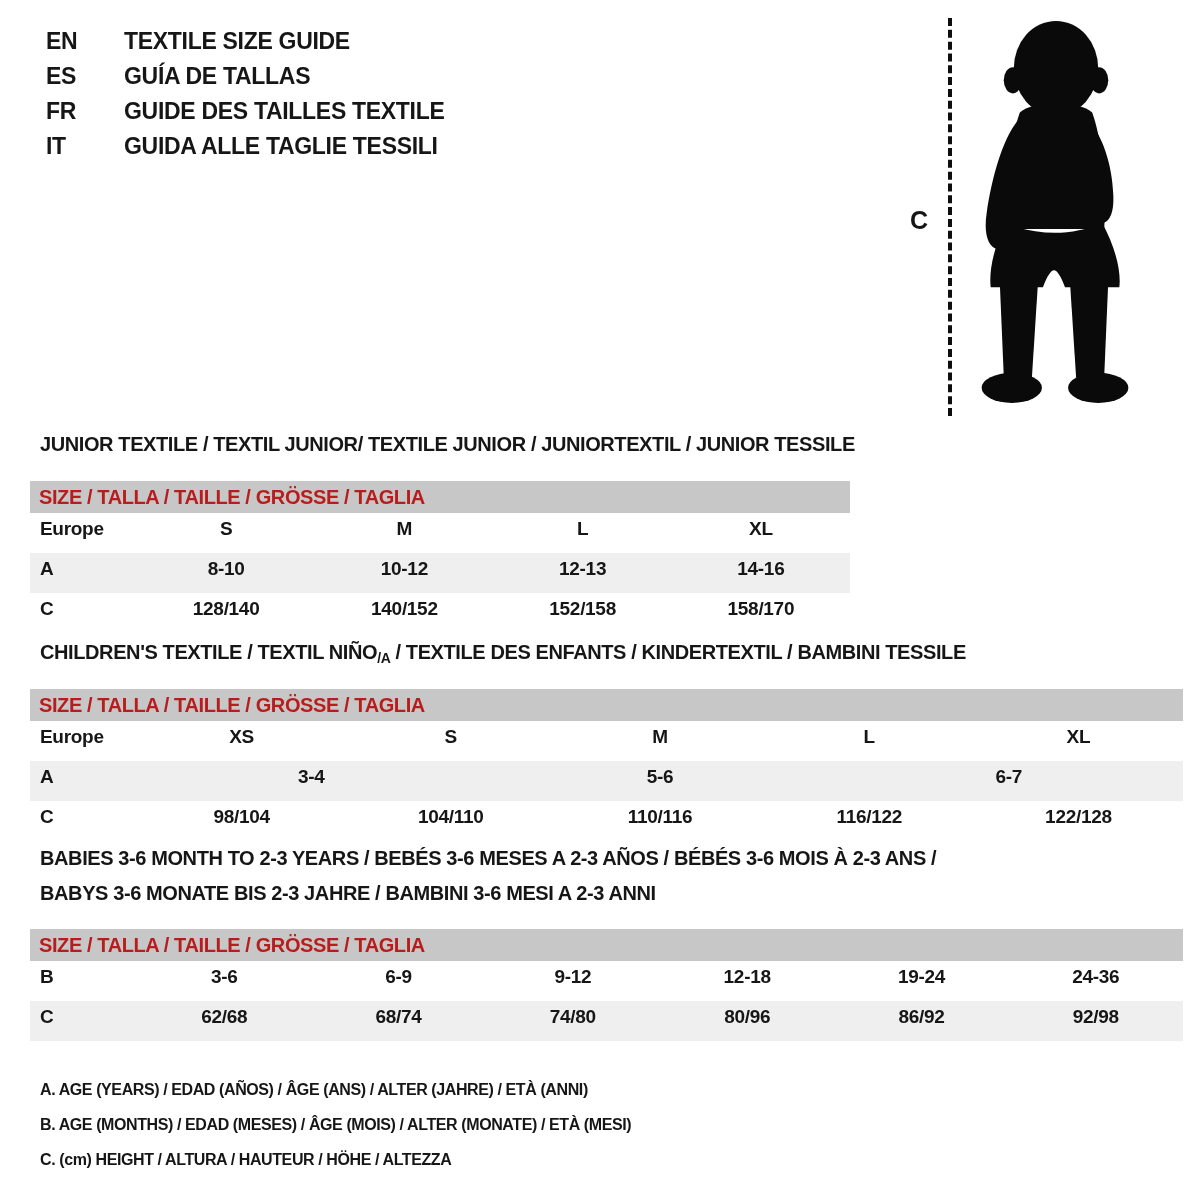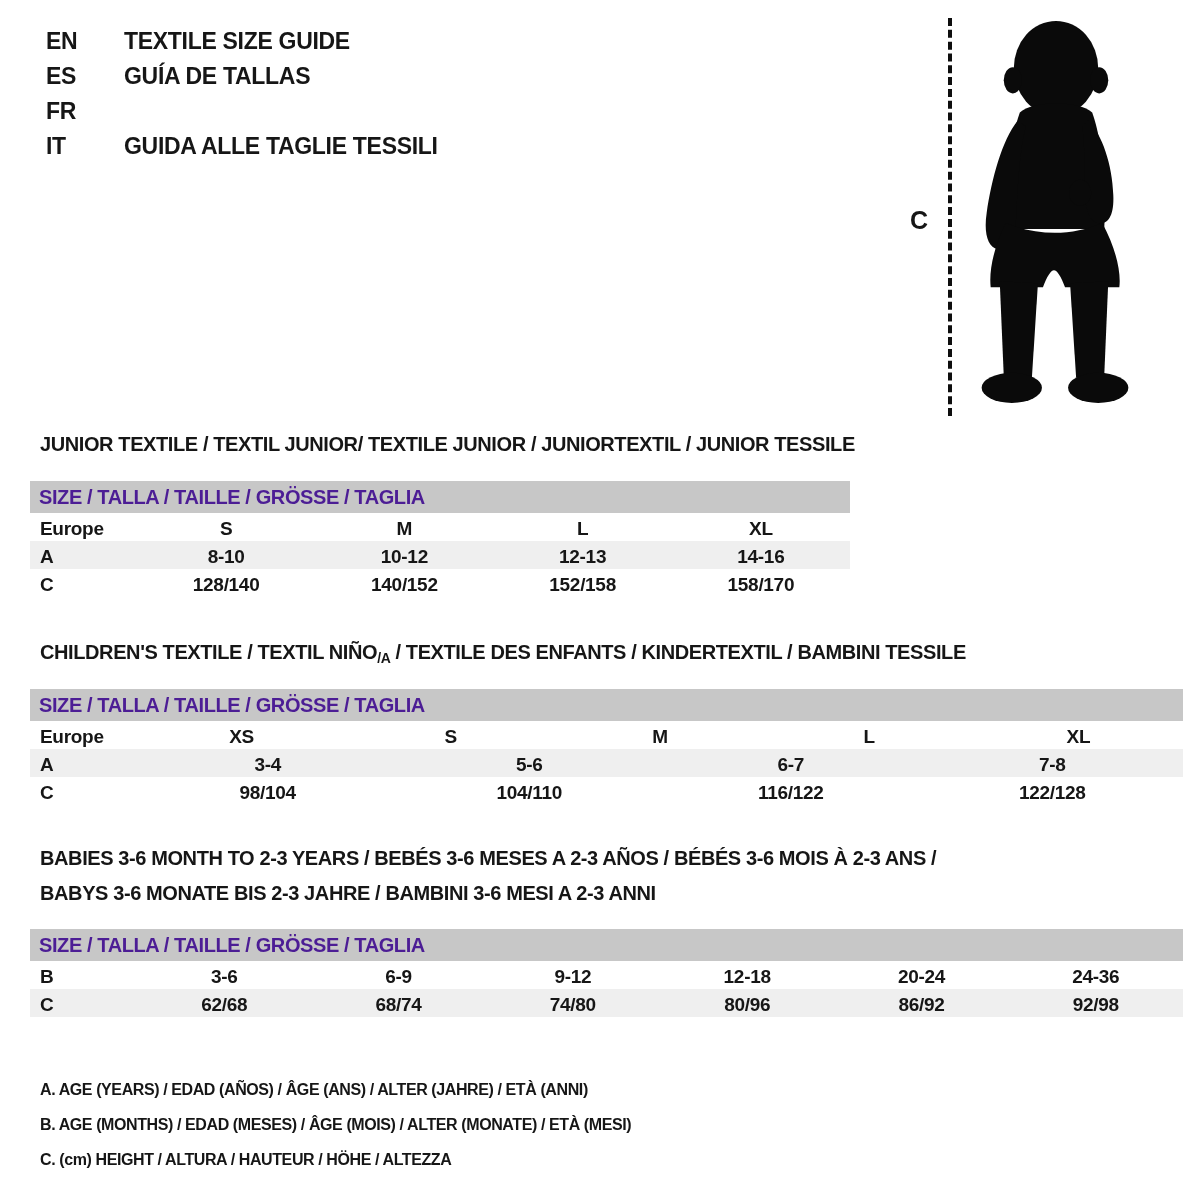--- a/index.html
+++ b/index.html
@@ -37,24 +37,24 @@
     line-height: 24px; white-space: nowrap;
   }
   .sub-a { font-size: 14px; vertical-align: -4px; }
 
   
   .size-table { position: absolute; left: 30px; }
   .size-bar {
     height: 32px; line-height: 32px;
     background: var(--header-bar-bg, #c7c7c7);
     font-size: 20px; font-weight: 700; letter-spacing: -0.4px;
-    padding-left: 9px; color: #4c1d95;
+    padding-left: 9px; color: #b91c1c;
   }
   .trow {
-    display: flex; height: 28px; line-height: 32px;
+    display: flex; height: 40px; line-height: 32px;
     font-size: 19px; font-weight: 700; letter-spacing: -0.3px;
   }
   .trow.shaded { background: var(--shaded-row-bg, #efefef); }
   .trow .lbl { width: 107px; padding-left: 10px; }
   .trow .cell { flex: 1; text-align: center; }
 
   
   .legend { position: absolute; left: 40px; top: 1072px; }
   .legend-line {
     height: 35px; line-height: 35px;
@@ -68,20 +68,21 @@
   <div class="lang-row">
     <span class="lang-code">EN</span>
     <span class="lang-title">TEXTILE SIZE GUIDE</span>
   </div>
   <div class="lang-row">
     <span class="lang-code">ES</span>
     <span class="lang-title">GUÍA DE TALLAS</span>
   </div>
   <div class="lang-row">
     <span class="lang-code">FR</span>
+    <span class="lang-title">GUIDE DES TAILLES TEXTILE</span>
   </div>
   <div class="lang-row">
     <span class="lang-code">IT</span>
     <span class="lang-title">GUIDA ALLE TAGLIE TESSILI</span>
   </div>
 </div>
 
 <div class="measure-line"></div>
 <div class="measure-label">C</div>
 <svg class="toddler-svg" width="180" height="404" viewBox="0 0 172 402" aria-hidden="true">
@@ -136,42 +137,42 @@
     <span class="cell">S</span>
     <span class="cell">M</span>
     <span class="cell">L</span>
     <span class="cell">XL</span>
   </div>
   <div class="trow shaded">
     <span class="lbl">A</span>
     <span class="cell">3-4</span>
     <span class="cell">5-6</span>
     <span class="cell">6-7</span>
-    <span class="cell">7-8</span>
   </div>
   <div class="trow">
     <span class="lbl">C</span>
     <span class="cell">98/104</span>
     <span class="cell">104/110</span>
+    <span class="cell">110/116</span>
     <span class="cell">116/122</span>
     <span class="cell">122/128</span>
   </div>
 </div>
 
 <div class="sec-title" style="top:846px">BABIES 3-6 MONTH TO 2-3 YEARS / BEBÉS 3-6 MESES A 2-3 AÑOS / BÉBÉS 3-6 MOIS À 2-3 ANS /</div>
 <div class="sec-title" style="top:881px">BABYS 3-6 MONATE BIS 2-3 JAHRE / BAMBINI 3-6 MESI A 2-3 ANNI</div>
 <div class="size-table" style="top:929px; width:1153px">
   <div class="size-bar">SIZE / TALLA / TAILLE / GRÖSSE / TAGLIA</div>
   <div class="trow">
     <span class="lbl">B</span>
     <span class="cell">3-6</span>
     <span class="cell">6-9</span>
     <span class="cell">9-12</span>
     <span class="cell">12-18</span>
-    <span class="cell">20-24</span>
+    <span class="cell">19-24</span>
     <span class="cell">24-36</span>
   </div>
   <div class="trow shaded">
     <span class="lbl">C</span>
     <span class="cell">62/68</span>
     <span class="cell">68/74</span>
     <span class="cell">74/80</span>
     <span class="cell">80/96</span>
     <span class="cell">86/92</span>
     <span class="cell">92/98</span>

